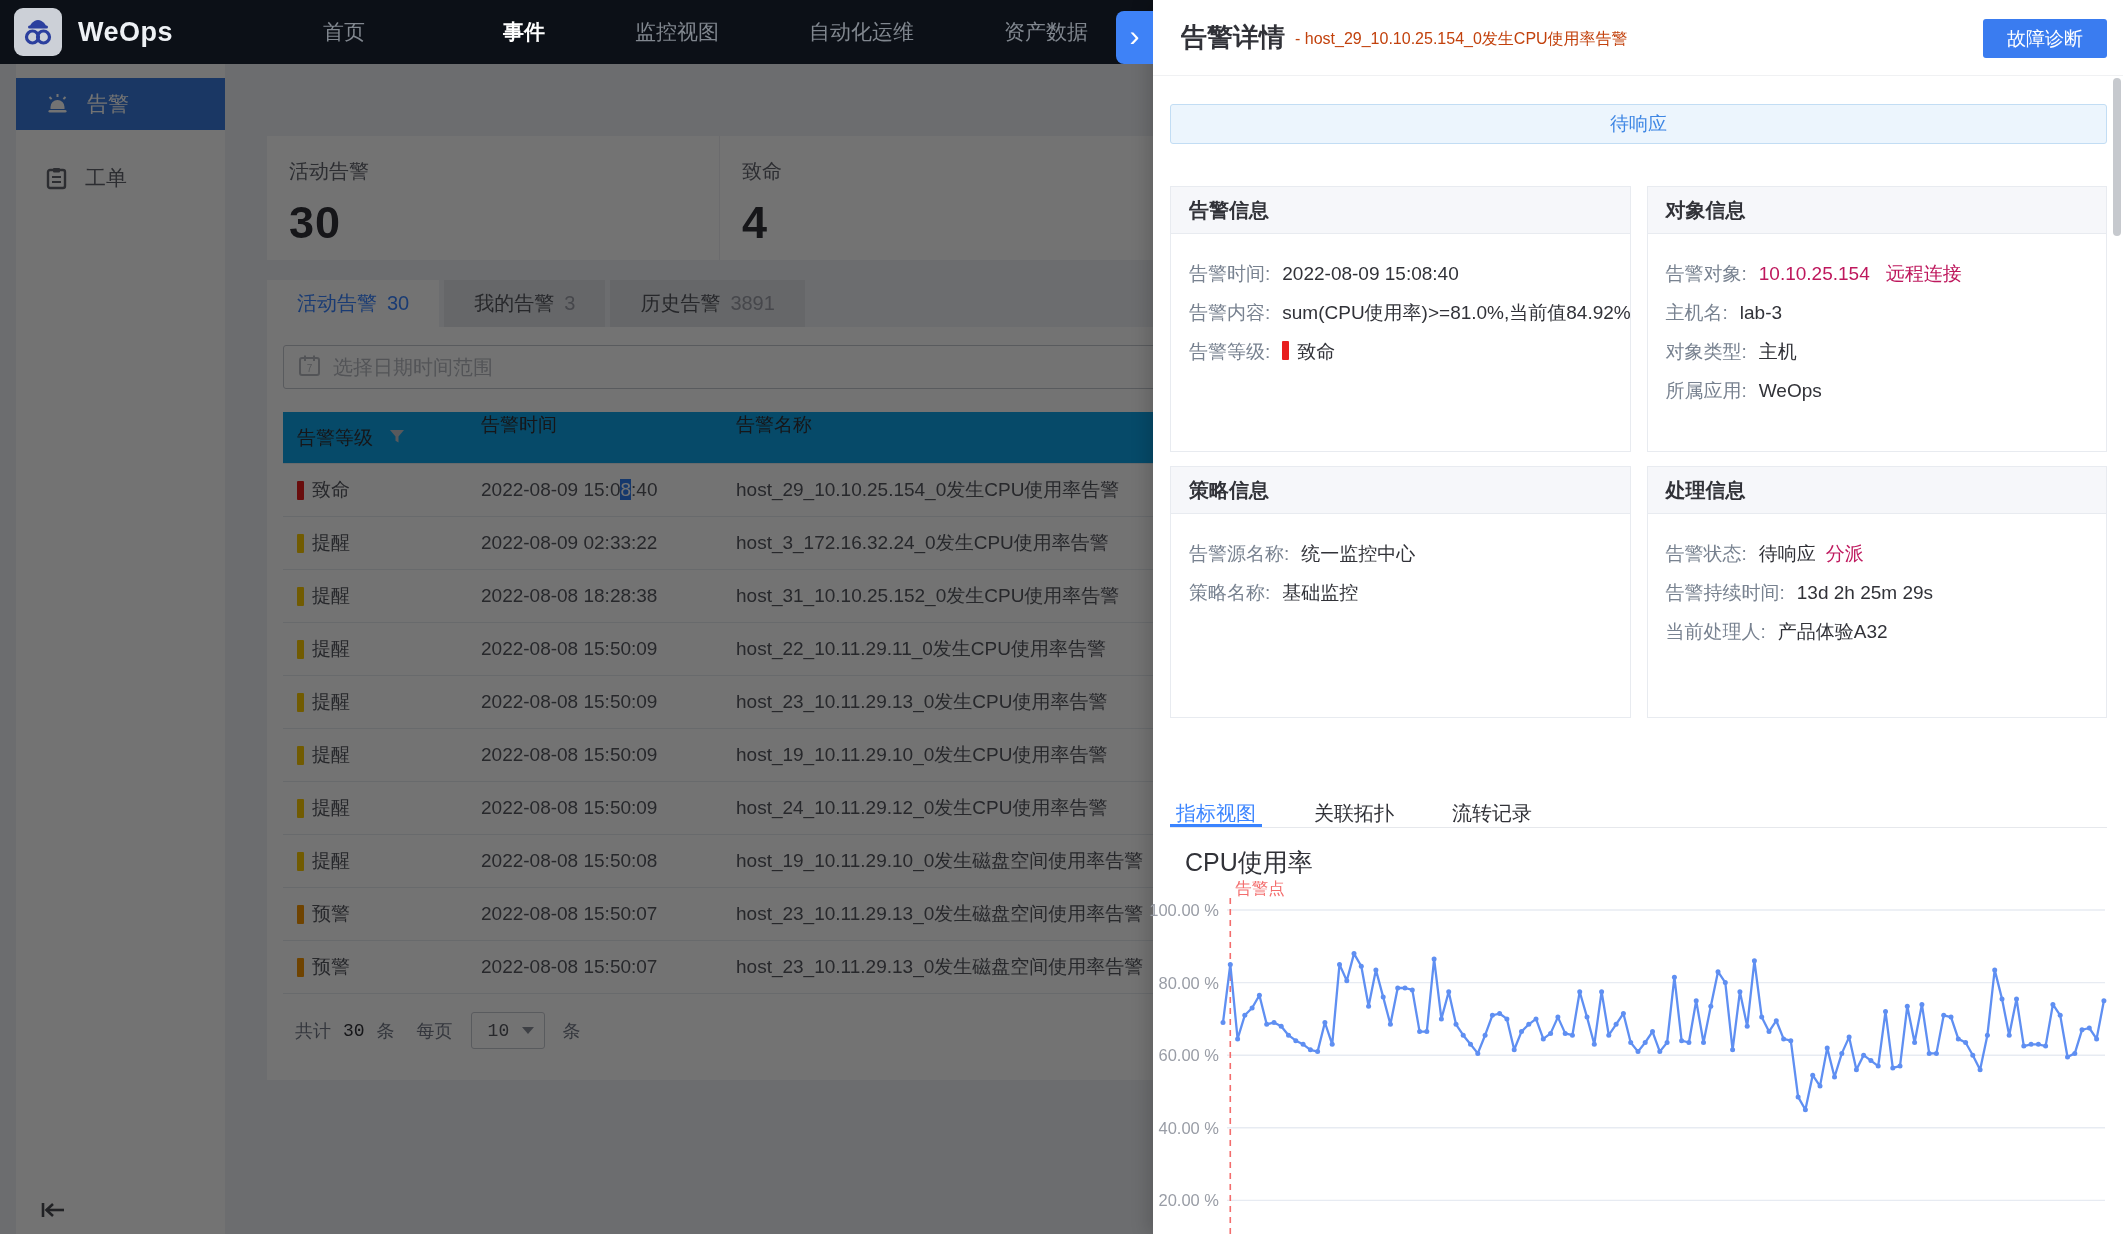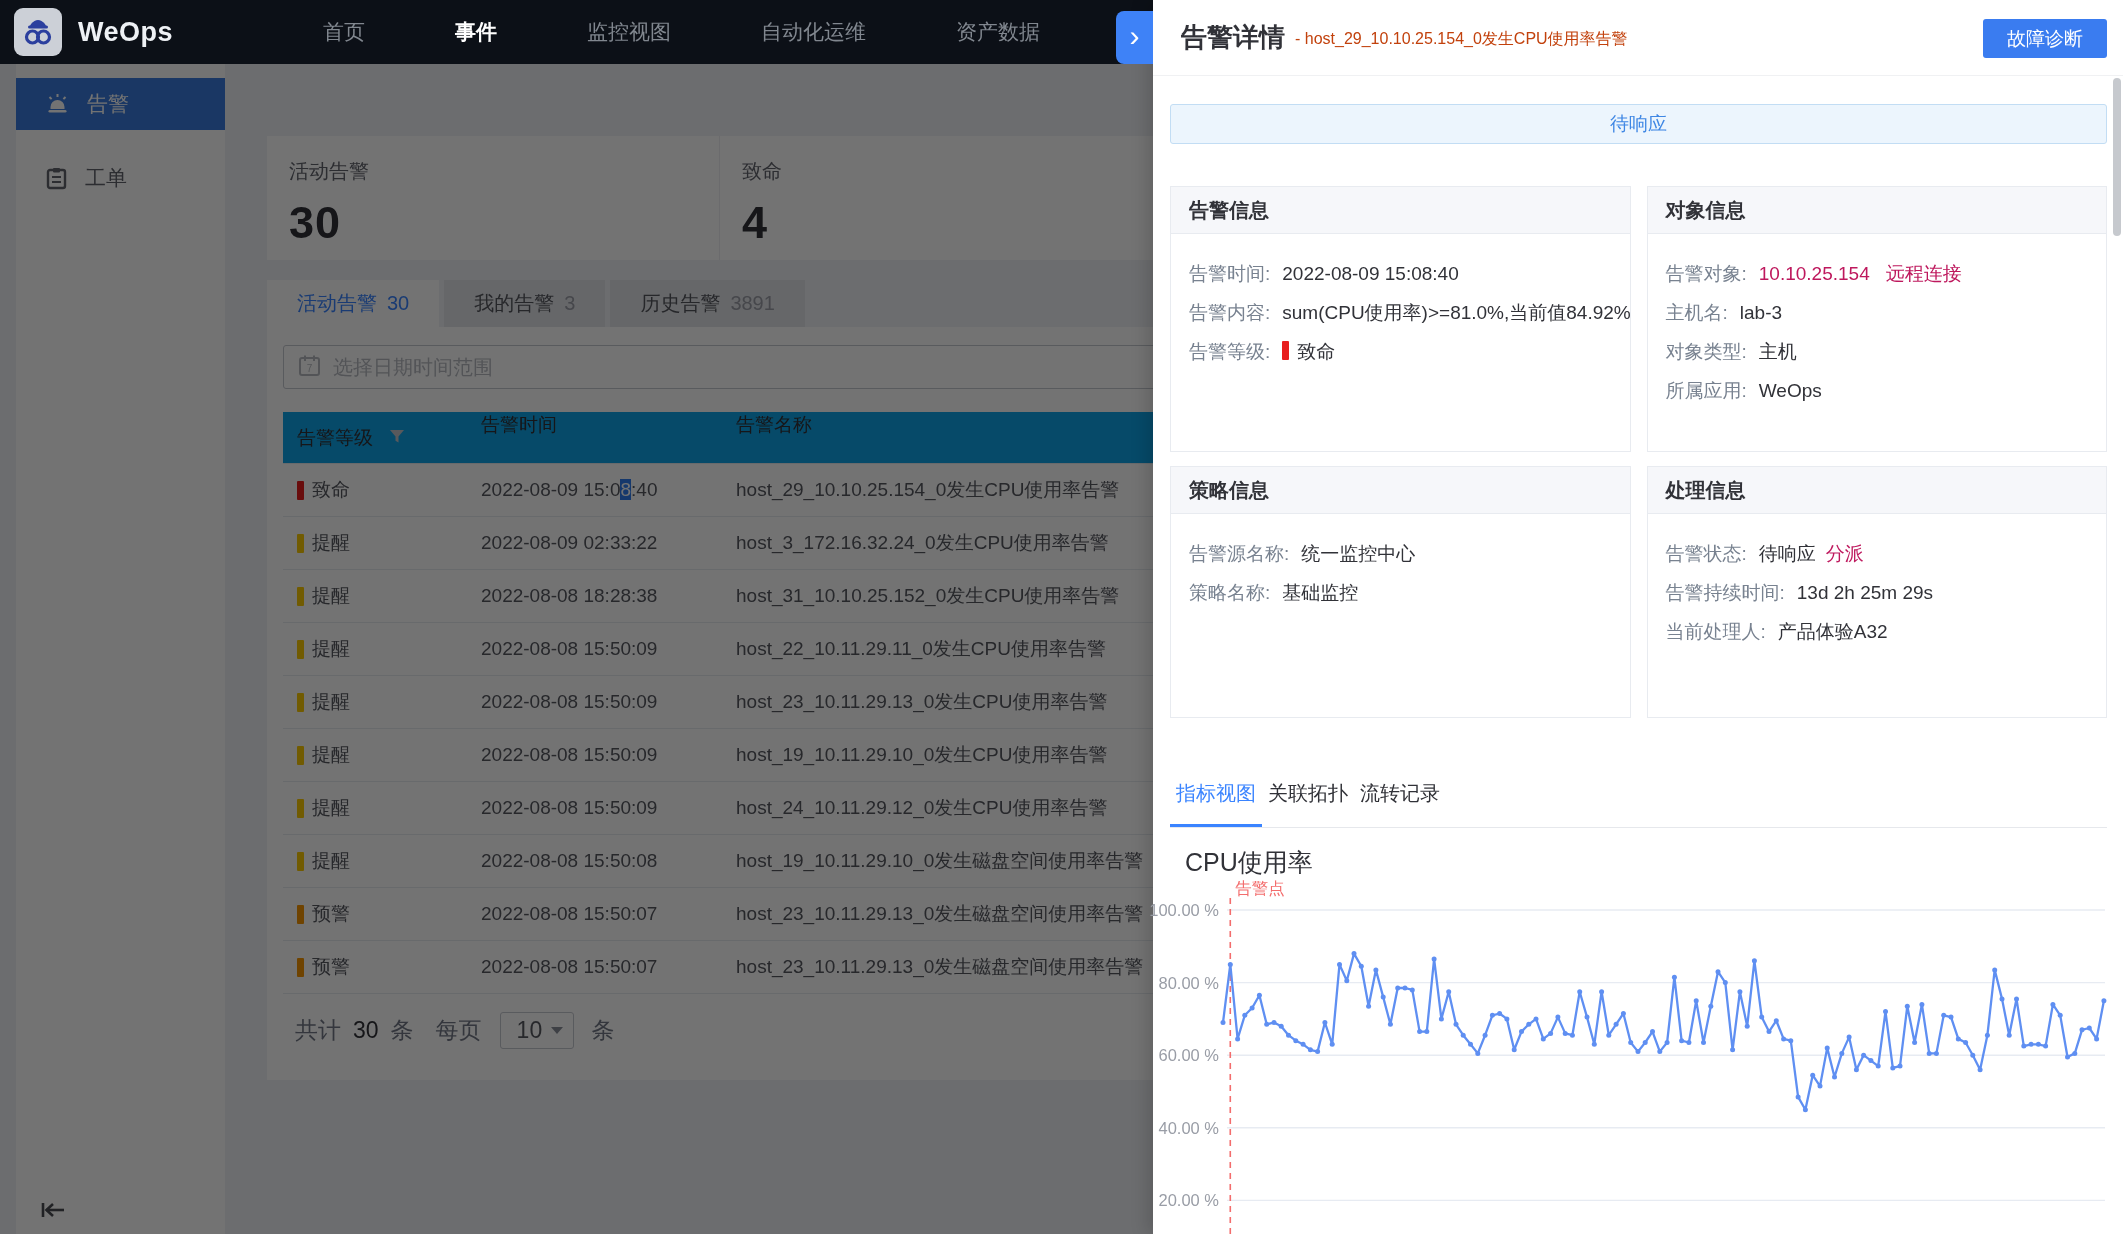--- a/index.html
+++ b/index.html
@@ -5,21 +5,21 @@
   * { margin:0; padding:0; box-sizing:border-box; }
   html,body { width:2123px; height:1234px; overflow:hidden; }
   body { font-family:"Liberation Sans","DejaVu Sans",sans-serif; background:#f0f2f5; position:relative; }
 
   
   .topnav { position:absolute; left:0; top:0; width:2123px; height:64px; background:#0c1017; z-index:10; display:flex; align-items:center; }
   .logo-tile { width:48px; height:48px; margin-left:14px; background:#ccd0d7; border-radius:9px; display:flex; align-items:center; justify-content:center; }
   .brand { color:#eef1f5; font-size:27px; font-weight:bold; margin-left:16px; letter-spacing:.5px; }
   .nav-items { display:flex; margin-left:150px; gap:90px; }
   .nav-item { font-size:21px; color:#81878f; cursor:pointer; white-space:nowrap; }
-  .nav-item.active { color:#ffffff; font-weight:bold; }
+  .nav-item.active { color:#ffffff; font-weight:bold;margin-left:48px; }
 
   
   .sidebar { position:absolute; left:0; top:64px; width:225px; height:1170px; background:#ffffff; z-index:20;margin-left:16px; }
   .side-item { height:52px; margin-top:14px; display:flex; align-items:center; font-size:21px; color:#63656e; cursor:pointer; }
   .side-item .s-ic { margin:0 18px 0 30px; display:flex; }
   .side-item.active { background:#3a7bdd; color:#ffffff; margin-top:14px; }
   .side-item + .side-item { margin-top:22px; }
   .side-collapse { position:absolute; left:24px; bottom:10px; cursor:pointer; }
 
   
@@ -46,21 +46,21 @@
   .t-head .c { font-size:19px; color:#313238; }
   .t-row { display:flex; height:53px; align-items:center; border-bottom:1px solid #e7eaf0; cursor:pointer; }
   .c1 { width:198px; padding-left:14px; display:flex; align-items:center; gap:8px; }
   .c2 { width:255px; }
   .c3 { flex:1; }
   .t-row .c { font-size:19px; color:#575961; white-space:nowrap; }
   .sev-bar { width:7px; height:19px; border-radius:1px; display:inline-block; }
   .sel { background:#2f7df0; color:#fff; }
   .funnel { margin-left:8px; }
 
-  .pager { margin-top:18px; display:flex; align-items:center; font-size:23px; color:#737987; gap:8px; padding-left:12px; }
+  .pager { margin-top:18px; display:flex; align-items:center; font-size:18px; color:#737987; gap:8px; padding-left:12px;font-family:Liberation Mono, monospace; }
   .pager b { color:#313238; font-weight:normal; margin:0 4px; }
   .per-select { width:74px; height:37px; border:1px solid #c6c9d0; border-radius:3px; margin:0 10px; display:flex; align-items:center; justify-content:space-between; padding:0 10px 0 16px; cursor:pointer; color:#575961; }
   .per-select .car { width:0; height:0; border-left:6px solid transparent; border-right:6px solid transparent; border-top:7px solid #8a8f99; }
 
   
   .mask { position:absolute; left:0; top:64px; width:1153px; height:1170px; background:rgba(0,0,0,0.55); z-index:40; }
 
   
   .drawer { position:absolute; left:1153px; top:0; width:970px; height:1234px; background:#ffffff; z-index:60; box-shadow:-6px 0 16px rgba(0,0,0,.15); }
   .collapse-tab { position:absolute; left:-37px; top:11px; width:37px; height:53px; background:#3e82f7; border-radius:8px 0 0 8px; color:#fff; display:flex; align-items:center; justify-content:center; font-size:30px; cursor:pointer; padding-bottom:4px; }
@@ -70,21 +70,21 @@
   .diag-btn { position:absolute; right:16px; top:19px; height:39px; padding:0 24px; background:#3a7cf0; color:#fff; font-size:19px; border:none; border-radius:3px; cursor:pointer;text-align:right; }
   .banner { position:absolute; left:17px; right:16px; top:104px; height:40px; background:#ecf5fd; border:1px solid #c2ddf4; border-radius:3px; display:flex; align-items:center; justify-content:center; font-size:19px; color:#3f87e4; }
   .cards { position:absolute; left:17px; right:16px; top:177px; display:grid; grid-template-columns:1fr 1fr; grid-template-rows:266px 252px; gap:14px 16px;margin-top:9px; }
   .card { border:1px solid #e8ebf0; background:#fff; overflow:hidden; }
   .card-h { height:47px; background:#f6f7fa; border-bottom:1px solid #e8ebf0; display:flex; align-items:center; padding-left:18px; font-size:20px; font-weight:bold; color:#313238; }
   .card-b { padding:20px 18px 0 18px; }
   .crow { font-size:19px; line-height:39px; color:#313238; white-space:nowrap; }
   .crow .lbl { color:#788290; margin-right:12px; }
   .crow a { color:#be185d; text-decoration:none; cursor:pointer; margin-right:16px; }
   .crow .sev-bar { margin-right:8px; vertical-align:-2px; }
-  .d-tabs { position:absolute; left:17px; right:16px; top:772px; display:flex; border-bottom:1px solid #e6e8ec; height:56px; }
+  .d-tabs { position:absolute; left:17px; right:16px; top:772px; display:flex; gap:46px; border-bottom:1px solid #e6e8ec; height:56px;align-items:flex-end; }
   .d-tab { font-size:20px; color:#313238; padding:8px 6px 0 6px; cursor:pointer; position:relative; }
   .d-tab.active { color:#3a84ff; }
   .d-tab.active:after { content:""; position:absolute; left:0; right:0; bottom:0; height:3px; background:#3a84ff; }
   .chart-title { position:absolute; left:32px; top:846px; font-size:25px; color:#313238; }
   .chart-svg { position:absolute; left:0; top:878px; overflow:visible; }
   .d-scrollbar { position:absolute; right:2px; top:78px; width:8px; height:158px; background:#c6c9ce; border-radius:4px; cursor:pointer; }
 </style>
 </head>
 <body>
 

